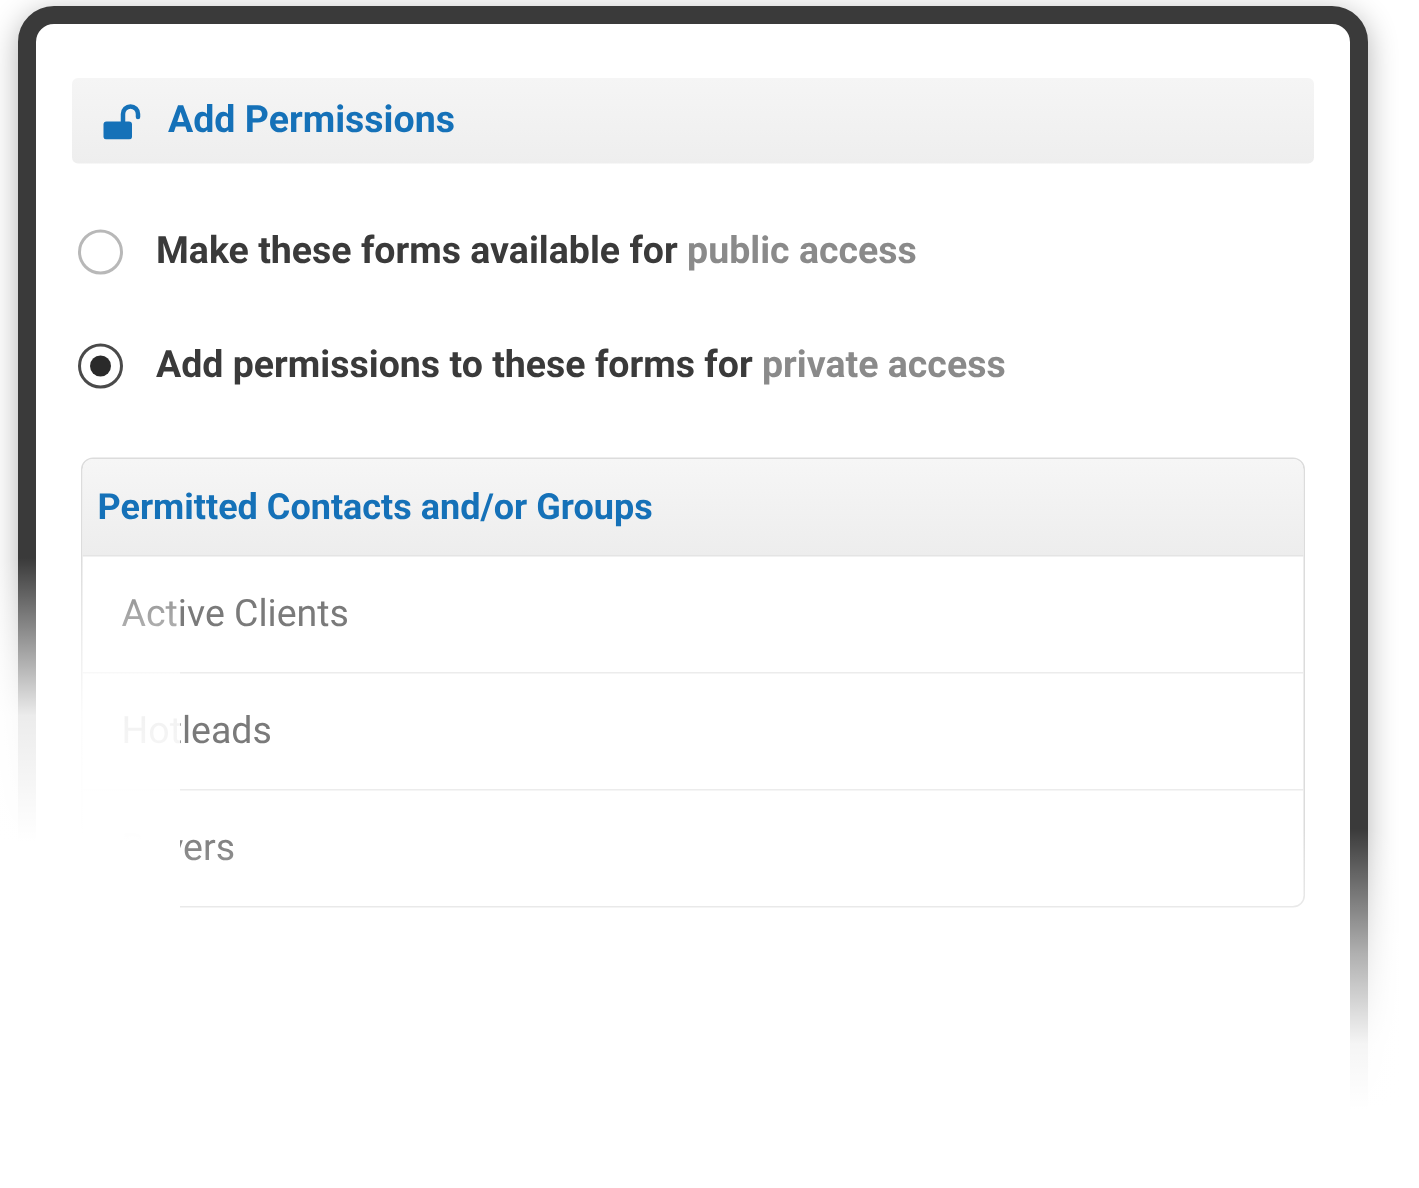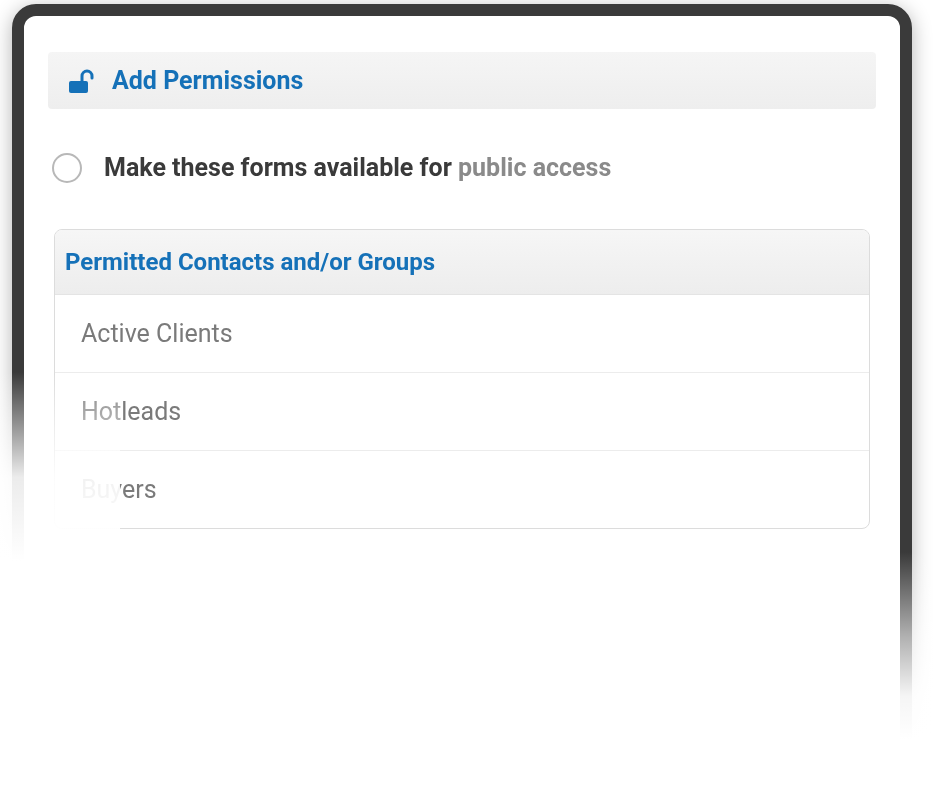--- a/index.html
+++ b/index.html
@@ -155,20 +155,28 @@
       <span class="header-title">Add Permissions</span>
     </div>
 
     <div class="radio-row">
       <span class="radio-outer"></span>
       <span class="radio-label">
         <span>Make these forms available for </span><span class="muted">public access</span>
       </span>
     </div>
 
+    <div class="radio-row">
+      <span class="radio-outer selected">
+        <span class="radio-inner"></span>
+      </span>
+      <span class="radio-label">
+        <span>Add permissions to these forms for </span><span class="muted">private access</span>
+      </span>
+    </div>
 
     <div class="permitted-box">
       <div class="permitted-header">Permitted Contacts and/or Groups</div>
       <div class="permitted-item">Active Clients</div>
       <div class="permitted-item">Hotleads</div>
       <div class="permitted-item">Buyers</div>
     </div>
 
   </div>
 </div>

